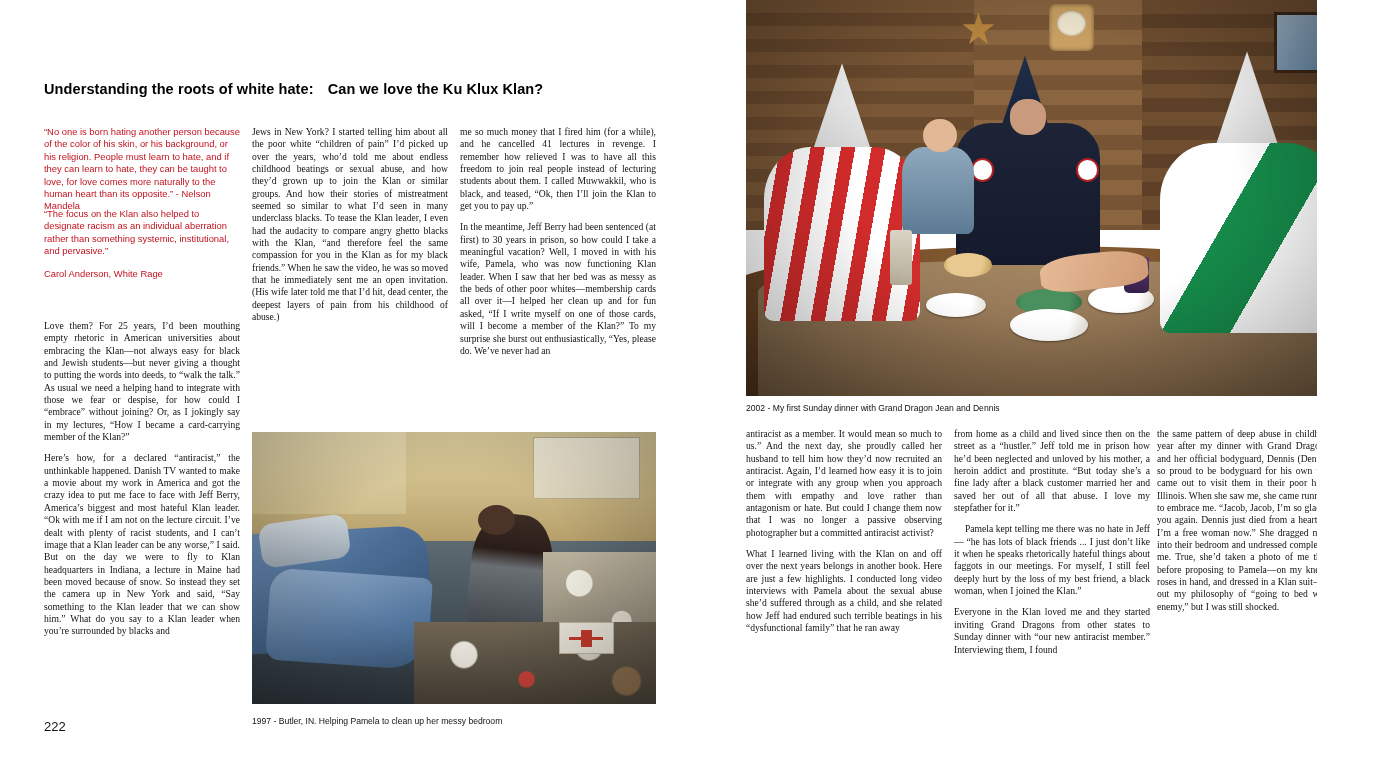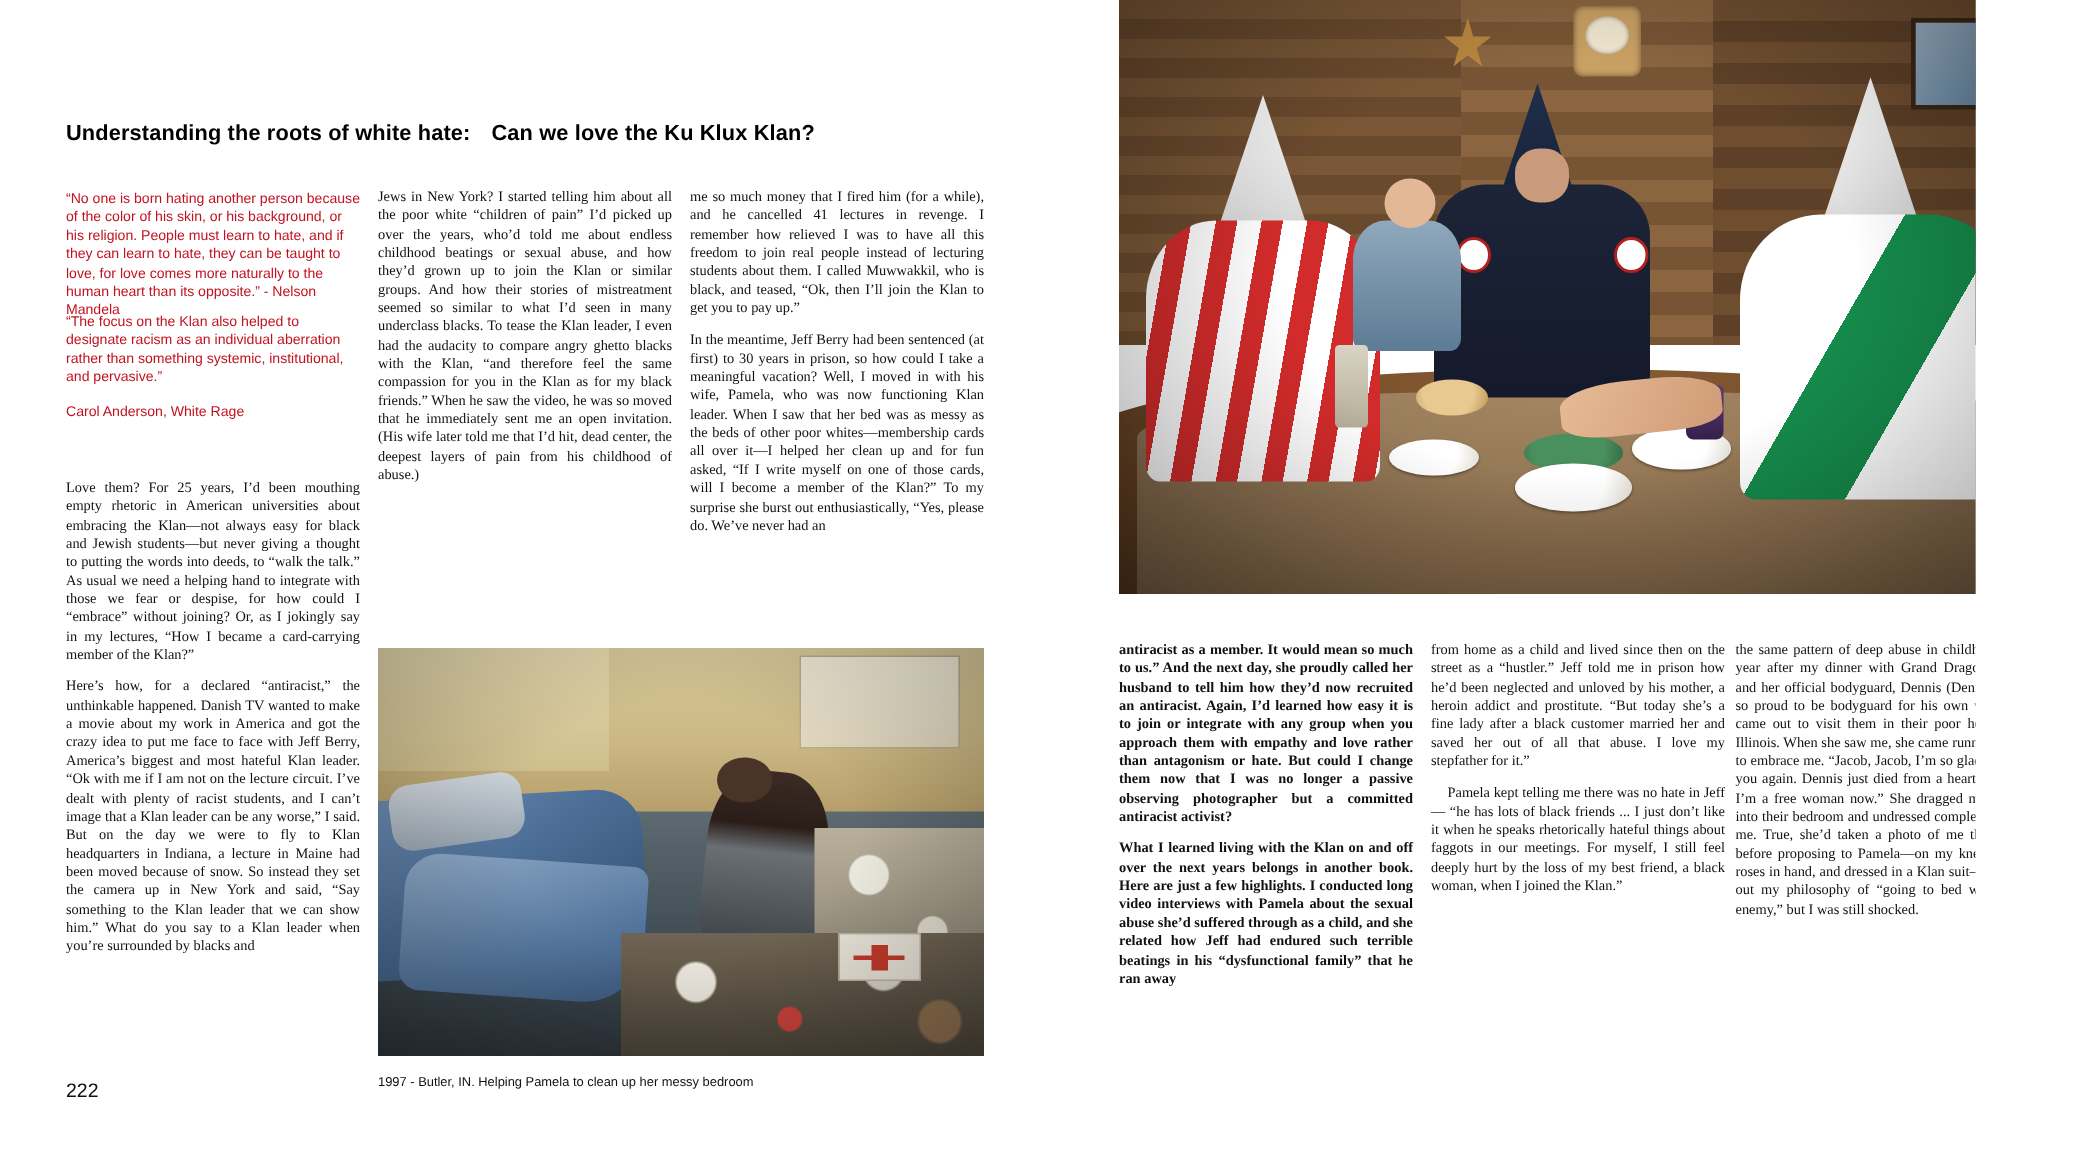--- a/index.html
+++ b/index.html
@@ -55,21 +55,21 @@
   }
   .col p { margin: 0 0 9px 0; text-indent: 0; }
   .col p + p { text-indent: 0; }
 
   
   #lc1 { left: 44px; top: 320px; width: 196px; }
   #lc2 { left: 252px; top: 126px; width: 196px; }
   #lc3 { left: 460px; top: 126px; width: 196px; }
 
   
-  #rc1 { left: 746px; top: 428px; width: 196px; font-weight: bold; }
+  #rc1 { left: 746px; top: 428px; width: 196px; }
   #rc2 { left: 954px; top: 428px; width: 196px; }
   #rc3 { left: 1157px; top: 428px; width: 189px; font-family: Liberation Serif, serif; }
 
   .col .indent { text-indent: 11px; }
 
   
   .photo {
     position: absolute;
     overflow: hidden;
   }
@@ -399,29 +399,31 @@
       <div class="dn-bowl"></div>
       <div class="dn-plate pl3"></div>
       <div class="dn-green-plate"></div>
       <div class="dn-plate pl1"></div>
       <div class="dn-plate pl2"></div>
       <div class="dn-cup"></div>
       <div class="dn-hands"></div>
       <div class="dn-vign"></div>
     </div>
   </div>
+  <div class="caption" id="cap-dinner">2002 - My first Sunday dinner with Grand Dragon Jean and Dennis</div>
 
   <div class="col" id="rc1">
     <p>antiracist as a member. It would mean so much to us.” And the next day, she proudly called her husband to tell him how they’d now recruited an antiracist. Again, I’d learned how easy it is to join or integrate with any group when you approach them with empathy and love rather than antagonism or hate. But could I change them now that I was no longer a passive observing photographer but a committed antiracist activist?</p>
     <p>What I learned living with the Klan on and off over the next years belongs in another book. Here are just a few highlights. I conducted long video interviews with Pamela about the sexual abuse she’d suffered through as a child, and she related how Jeff had endured such terrible beatings in his “dysfunctional family” that he ran away</p>
   </div>
 
   <div class="col" id="rc2">
     <p>from home as a child and lived since then on the street as a “hustler.” Jeff told me in prison how he’d been neglected and unloved by his mother, a heroin addict and prostitute. “But today she’s a fine lady after a black customer married her and saved her out of all that abuse. I love my stepfather for it.”</p>
     <p class="indent">Pamela kept telling me there was no hate in Jeff— “he has lots of black friends ... I just don’t like it when he speaks rhetorically hateful things about faggots in our meetings. For myself, I still feel deeply hurt by the loss of my best friend, a black woman, when I joined the Klan.”</p>
+    <p>Everyone in the Klan loved me and they started inviting Grand Dragons from other states to Sunday dinner with “our new antiracist member.” Interviewing them, I found</p>
   </div>
 
   <div class="col" id="rc3">
     <p>the same pattern of deep abuse in childhood. A year after my dinner with Grand Dragon Jean and her official bodyguard, Dennis (Dennis was so proud to be bodyguard for his own wife), I came out to visit them in their poor house in Illinois. When she saw me, she came running out to embrace me. “Jacob, Jacob, I’m so glad to see you again. Dennis just died from a heart attack. I’m a free woman now.” She dragged me right into their bedroom and undressed completely for me. True, she’d taken a photo of me the year before proposing to Pamela—on my knees, red roses in hand, and dressed in a Klan suit—acting out my philosophy of “going to bed with the enemy,” but I was still shocked.</p>
   </div>
 
   <div class="folio" id="folio-left">222</div>
   <div class="folio" id="folio-right">223</div>
 
 </div>

